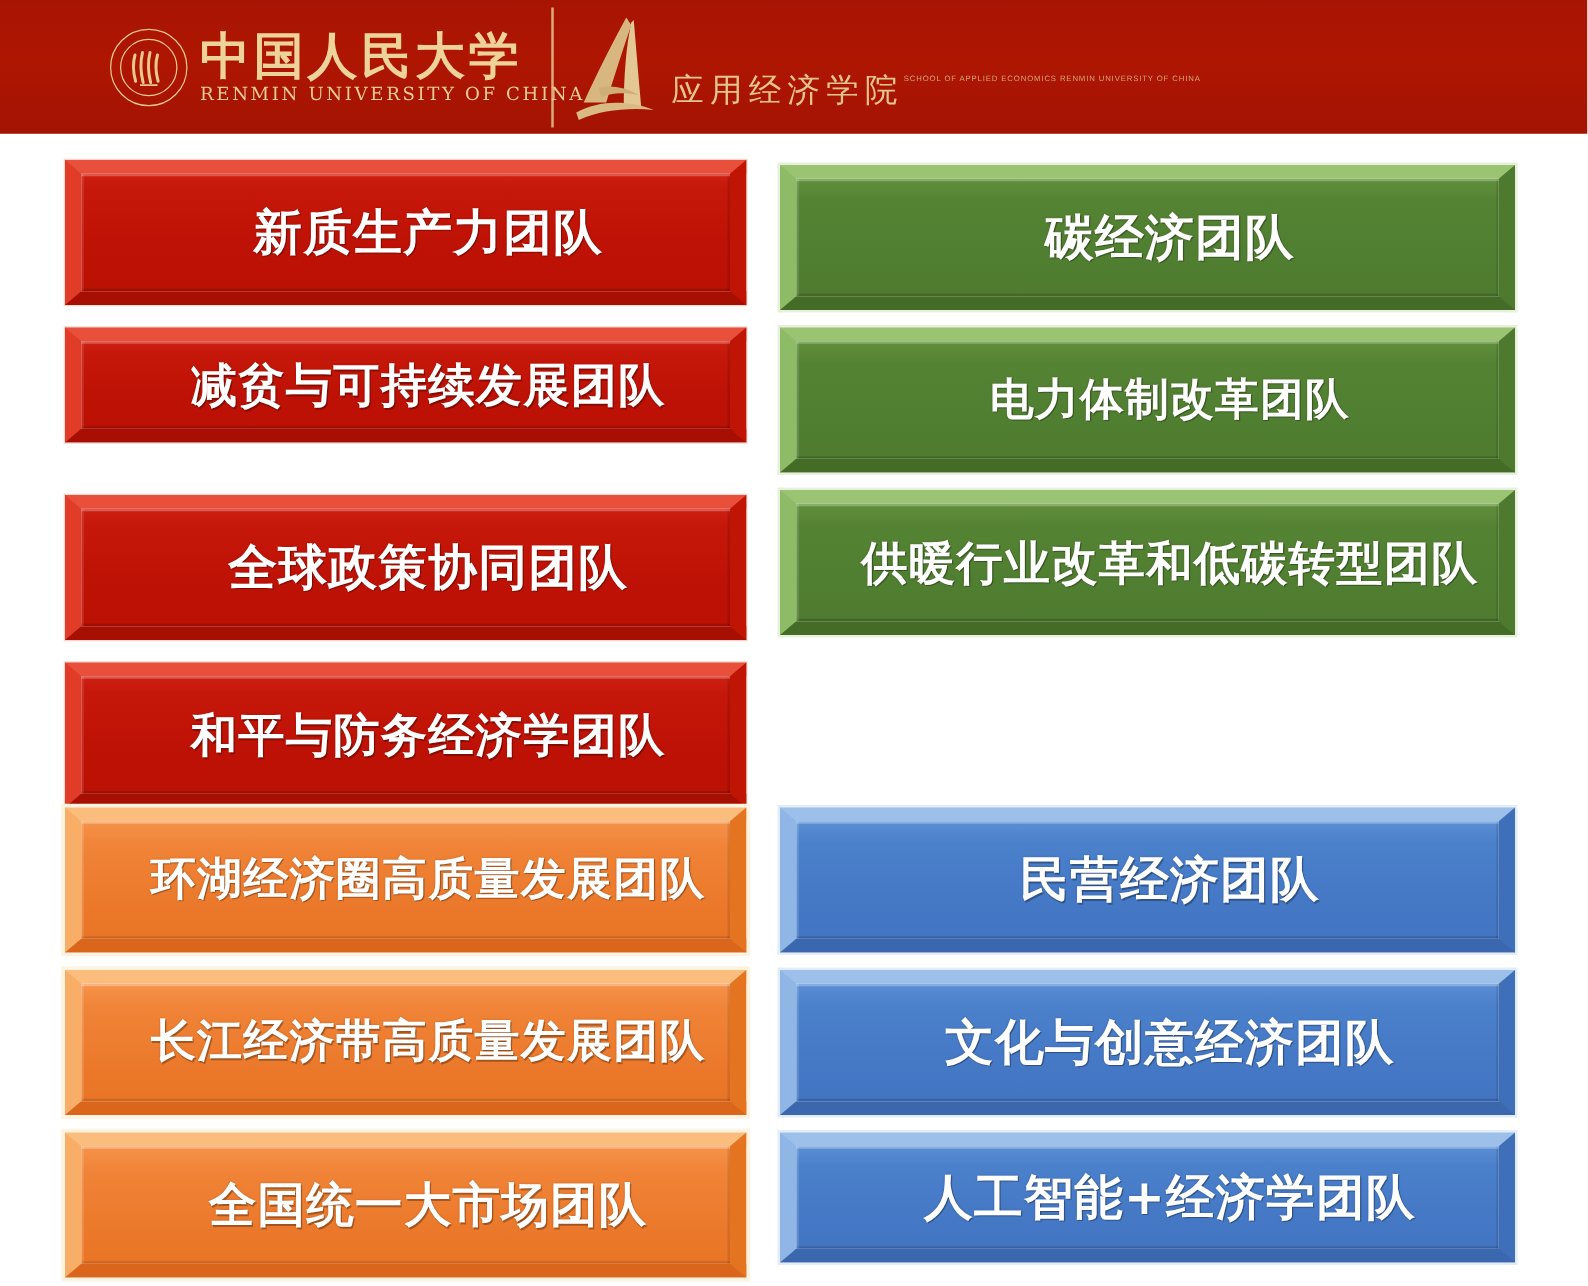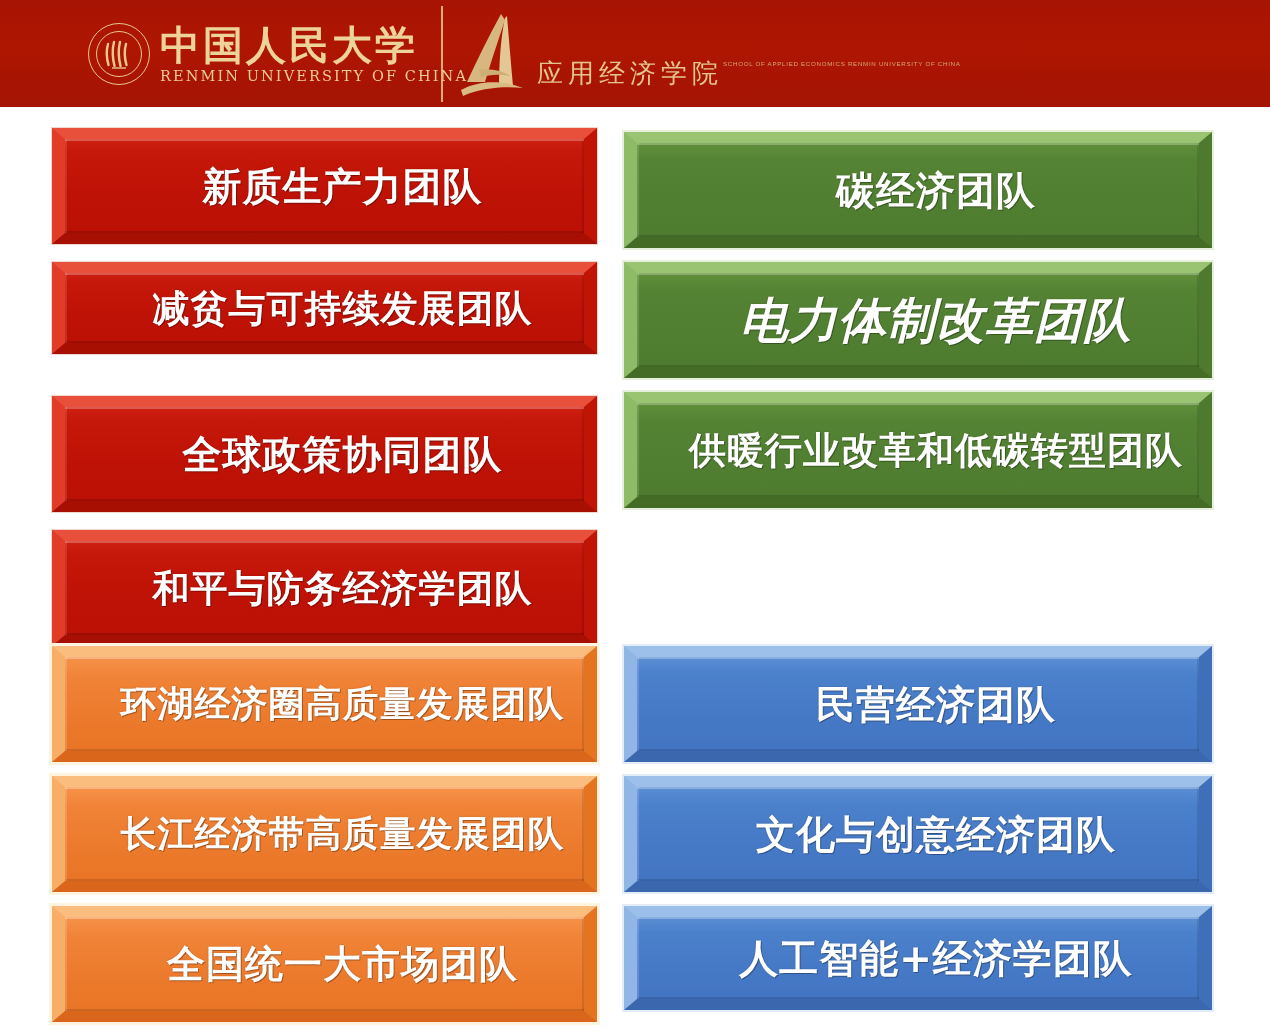--- a/index.html
+++ b/index.html
@@ -226,21 +226,21 @@
       </div>
       <div class="btn bevel orange" style="top: 799px; height: 116px;">
         <span class="lbl" style="font-size: 38px;">全国统一大市场团队</span>
       </div>
     </div>
   <div class="col col-right" id="col-right">
       <div class="btn bevel green" style="top: 25px; height: 116px;">
         <span class="lbl" style="font-size: 39px;">碳经济团队</span>
       </div>
       <div class="btn bevel green" style="top: 155px; height: 116px;">
-        <span class="lbl" style="font-size: 48px; font-style: italic;">电力体制改革团队</span>
+        <span class="lbl" style="font-size: 35px;">电力体制改革团队</span>
       </div>
       <div class="btn bevel green" style="top: 285px; height: 116px;">
         <span class="lbl" style="font-size: 37px;">供暖行业改革和低碳转型团队</span>
       </div>
       <div class="btn bevel blue" style="top: 539px; height: 116px;">
         <span class="lbl" style="font-size: 39px;">民营经济团队</span>
       </div>
       <div class="btn bevel blue" style="top: 669px; height: 116px;">
         <span class="lbl" style="font-size: 39px;">文化与创意经济团队</span>
       </div>

